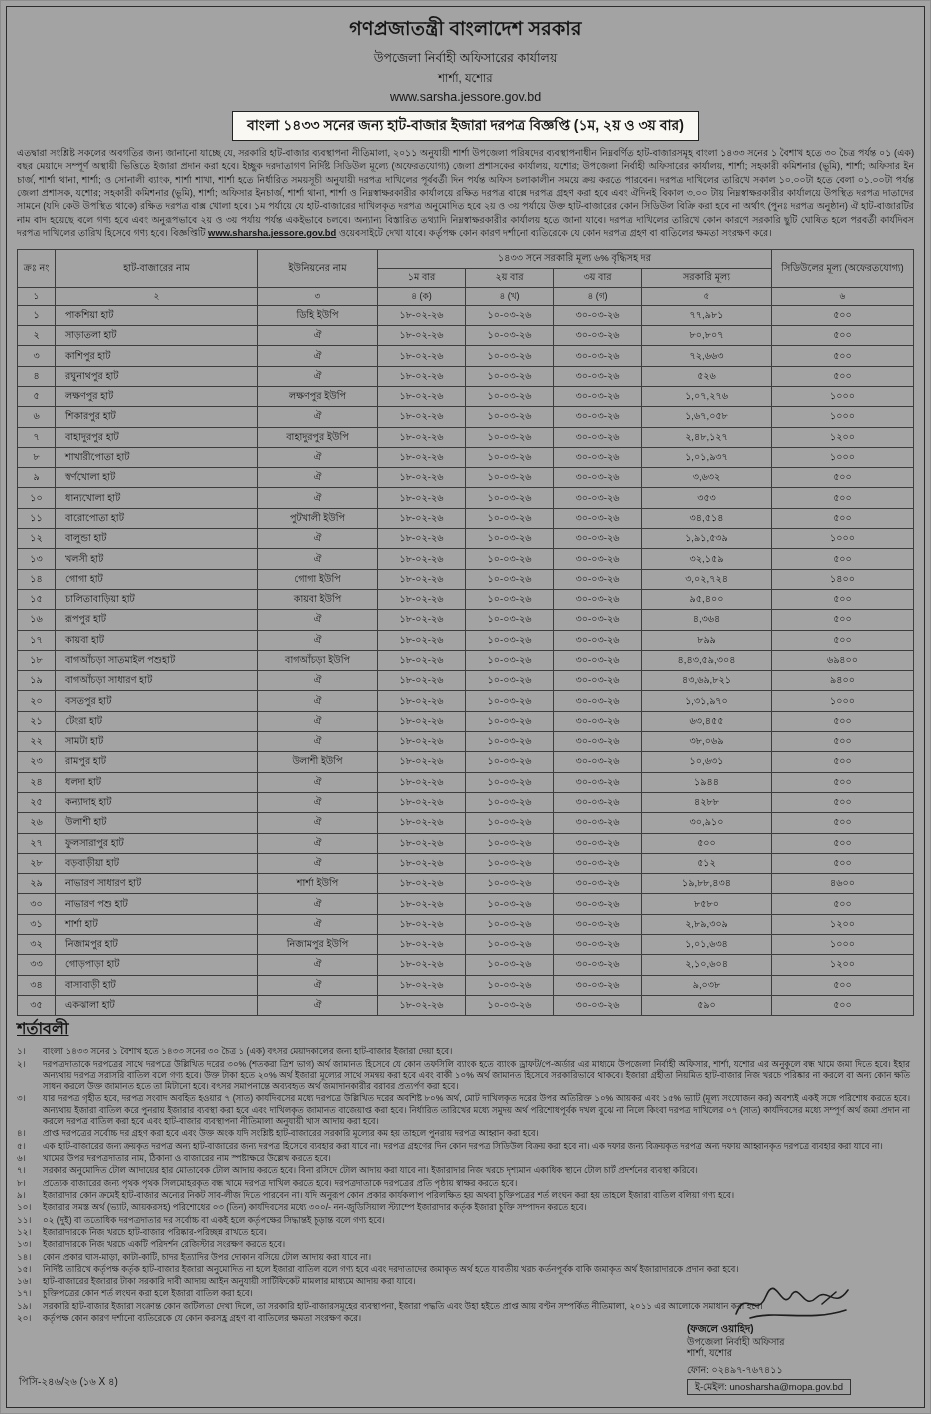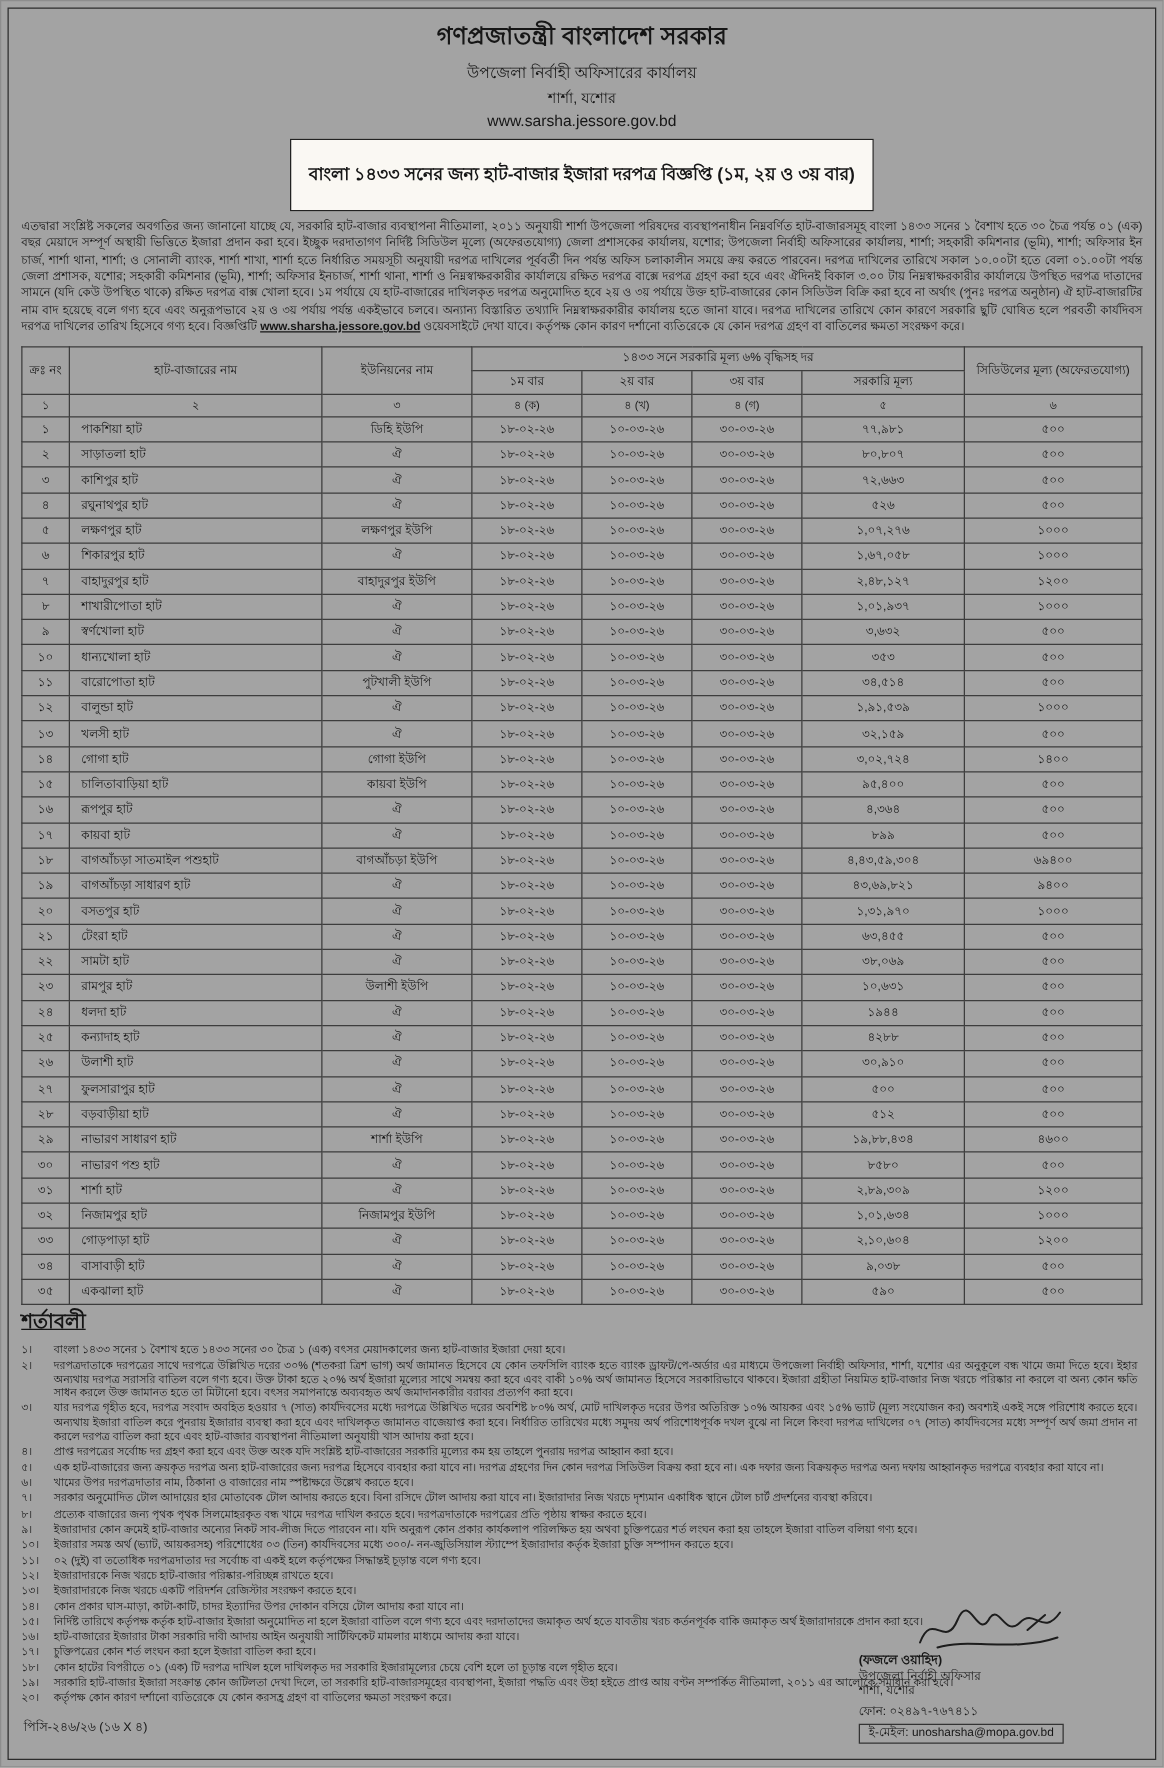--- a/index.html
+++ b/index.html
@@ -5,21 +5,21 @@
   html,body{margin:0;padding:0;overflow:hidden}
   body{width:931px;height:1414px;background:#d8d5cf;font-family:"Liberation Sans","DejaVu Sans",sans-serif;color:#161616;position:relative}
   .sheet{position:absolute;inset:0;background:#a3a3a3;border:1px solid #8d8d8d}
   .frame{position:absolute;inset:5px;border:1.6px solid #2c2c2c;padding:7px 10px;overflow:hidden}
   .doc-header{text-align:center}
   .h-govt{font-size:19px;font-weight:bold;letter-spacing:.2px}
   .h-office{font-size:12.5px;margin-top:3px}
   .h-place{font-size:11.5px;margin-top:1px}
   .h-web{font-size:12.5px;margin-top:1px}
   .title-wrap{text-align:center;margin:7px 0 5px}
-  .notice-title{display:inline-block;border:1.6px solid #222;padding:16px 14px;font-size:14px;font-weight:bold;background:#faf8f3}
+  .notice-title{display:inline-block;border:1.6px solid #222;padding:2px 14px;font-size:14px;font-weight:bold;background:#faf8f3}
   .intro{font-size:9.4px;line-height:1.42;text-align:justify;margin-top:2px}
   .weblink{font-weight:bold;text-decoration:underline}
   table.tender{width:100%;border-collapse:collapse;margin-top:5px;font-size:9.6px;table-layout:fixed}
   .tender th,.tender td{border:1px solid #3d3d3d;text-align:center;vertical-align:middle;padding:1px 2px;overflow:hidden}
   .tender thead th{font-weight:normal;font-size:9.6px;height:16px}
   .tender thead tr.idx th{height:13px;font-size:9px}
   .tender tbody td{height:17.3px}
   .tender tbody td.c1{text-align:left;padding-left:9px}
   .terms-head{font-size:16px;font-weight:bold;text-decoration:underline;margin-top:0;text-align:left}
   .terms{margin-top:3px;font-size:8.7px;line-height:1.3}
@@ -506,24 +506,20 @@
         </div>
         <div class="term">
           <span class="tn">১৬।</span>
           <span class="tt">হাট-বাজারের ইজারার টাকা সরকারি দাবী আদায় আইন অনুযায়ী সার্টিফিকেট মামলার মাধ্যমে আদায় করা যাবে।</span>
         </div>
         <div class="term">
           <span class="tn">১৭।</span>
           <span class="tt">চুক্তিপত্রের কোন শর্ত লংঘন করা হলে ইজারা বাতিল করা হবে।</span>
         </div>
         <div class="term">
-          <span class="tn">১৮।</span>
-          <span class="tt">কোন হাটের বিপরীতে ০১ (এক) টি দরপত্র দাখিল হলে দাখিলকৃত দর সরকারি ইজারামূল্যের চেয়ে বেশি হলে তা চূড়ান্ত বলে গৃহীত হবে।</span>
-        </div>
-        <div class="term">
           <span class="tn">১৯।</span>
           <span class="tt">সরকারি হাট-বাজার ইজারা সংক্রান্ত কোন জটিলতা দেখা দিলে, তা সরকারি হাট-বাজারসমূহের ব্যবস্থাপনা, ইজারা পদ্ধতি এবং উহা হইতে প্রাপ্ত আয় বণ্টন সম্পর্কিত নীতিমালা, ২০১১ এর আলোকে সমাধান করা হবে।</span>
         </div>
         <div class="term">
           <span class="tn">২০।</span>
           <span class="tt">কর্তৃপক্ষ কোন কারণ দর্শানো ব্যতিরেকে যে কোন করসহ্র গ্রহণ বা বাতিলের ক্ষমতা সংরক্ষণ করে।</span>
         </div>
       </div>
 
     <div class="sig-block">

